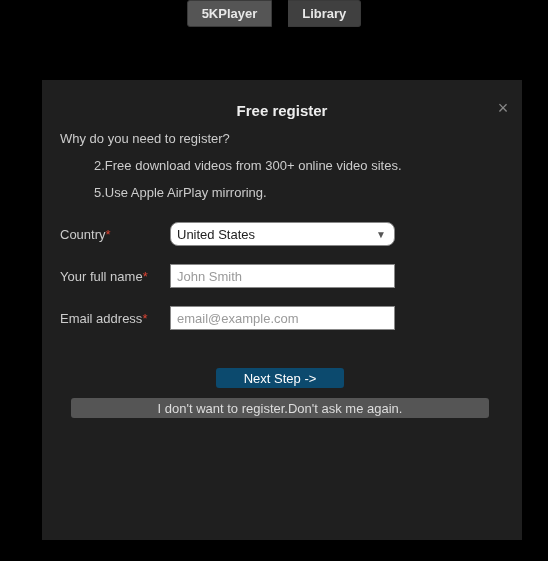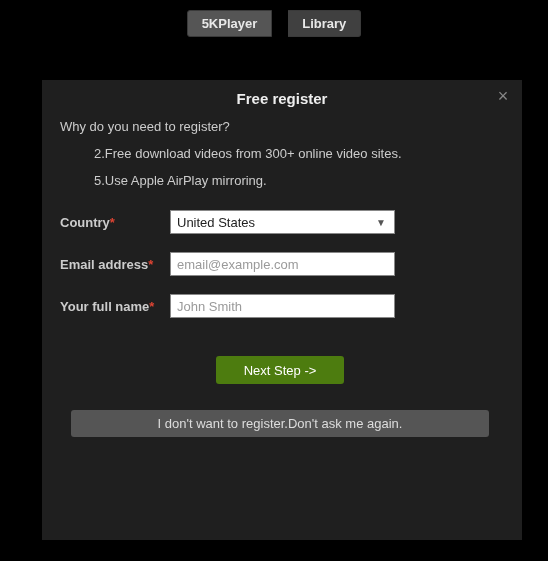--- a/index.html
+++ b/index.html
@@ -7,21 +7,20 @@
     background: #000;
     font-family: Arial, sans-serif;
     width: 548px;
     height: 561px;
     overflow: hidden;
     position: relative;
   }
   .top-tabs {
     display: flex;
     justify-content: center;
-    padding-top: 10px;
     gap: 16px;
   }
   .tab {
     padding: 5px 14px;
     font-size: 13px;
     font-weight: bold;
     color: #e8e8e8;
     background: #404040;
     border: 1px solid #3a3a3a;
     cursor: pointer;
@@ -36,20 +35,21 @@
     width: 480px;
     height: 460px;
     background: #1f1f1f;
     color: #ddd;
     font-size: 13px;
   }
   .dialog-header {
     position: relative;
     text-align: center;
     padding: 10px 0 8px 0;
+    margin-top: 12px;
   }
   .dialog-title {
     font-size: 15px;
     font-weight: bold;
     color: #eee;
   }
   .close-btn {
     position: absolute;
     right: 10px;
     top: 8px;
@@ -77,69 +77,69 @@
   }
   .form-row {
     display: flex;
     align-items: center;
     margin-bottom: 18px;
   }
   .label {
     width: 110px;
     font-size: 13px;
     color: #ccc;
-    font-weight: bold;
   }
   .req { color: #d43; }
   .select-wrap {
     position: relative;
     width: 225px;
   }
   select, input[type=text] {
     width: 225px;
     height: 24px;
     border: 1px solid #888;
     background: #fff;
     font-size: 13px;
     padding: 2px 6px;
     color: #222;
     font-family: inherit;
   }
   .select-wrap select {
     appearance: none;
     -webkit-appearance: none;
     padding-right: 24px;
+    border-radius: 8px;
   }
   .select-arrow {
     position: absolute;
     right: 4px; top: 0;
     width: 20px; height: 24px;
     pointer-events: none;
     display: flex; align-items: center; justify-content: center;
     color: #555;
     font-size: 10px;
   }
   input::placeholder { color: #9a9a9a; }
   .next-btn {
     display: block;
     margin: 38px auto 0 auto;
     width: 128px;
-    height: 28px;
-    background: #4d7c0f;
+    height: 20px;
+    background: #0c4a6e;
     color: #fff;
     border: none;
     border-radius: 3px;
     font-size: 13px;
     cursor: pointer;
   }
   .skip-btn {
     display: block;
-    margin: 26px auto 0 auto;
+    margin: 10px auto 0 auto;
     width: 418px;
-    height: 27px;
+    height: 20px;
     background: #555;
     color: #ddd;
     border: none;
     border-radius: 3px;
     font-size: 13px;
     cursor: pointer;
   }
 </style>
 </head>
 <body>
@@ -165,25 +165,25 @@
       <div class="label"><span>Country</span><span class="req">*</span></div>
       <div class="select-wrap">
         <select>
           <option>United States</option>
         </select>
         <span class="select-arrow">▼</span>
       </div>
     </div>
 
     <div class="form-row">
-      <div class="label"><span>Email address</span><span class="req">*</span></div>
-      <input type="text" placeholder="email@example.com" style="">
+      <div class="label"><span>Your full name</span><span class="req">*</span></div>
+      <input type="text" placeholder="John Smith" style="">
     </div>
 
     <div class="form-row">
-      <div class="label"><span>Your full name</span><span class="req">*</span></div>
-      <input type="text" placeholder="John Smith" style="">
+      <div class="label"><span>Email address</span><span class="req">*</span></div>
+      <input type="text" placeholder="email@example.com" style="">
     </div>
 
     <button class="next-btn">Next Step -&gt;</button>
     <button class="skip-btn">I don't want to register.Don't ask me again.</button>
   </div>
 </div>
 
 </body></html>

